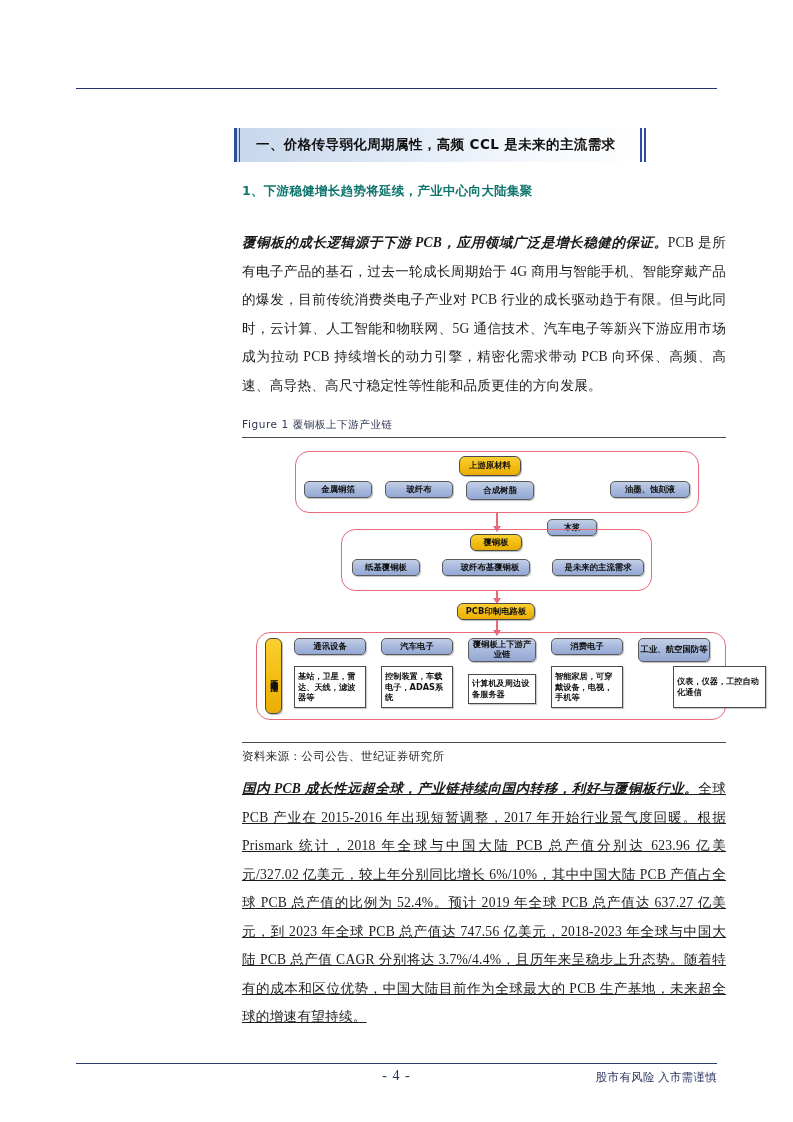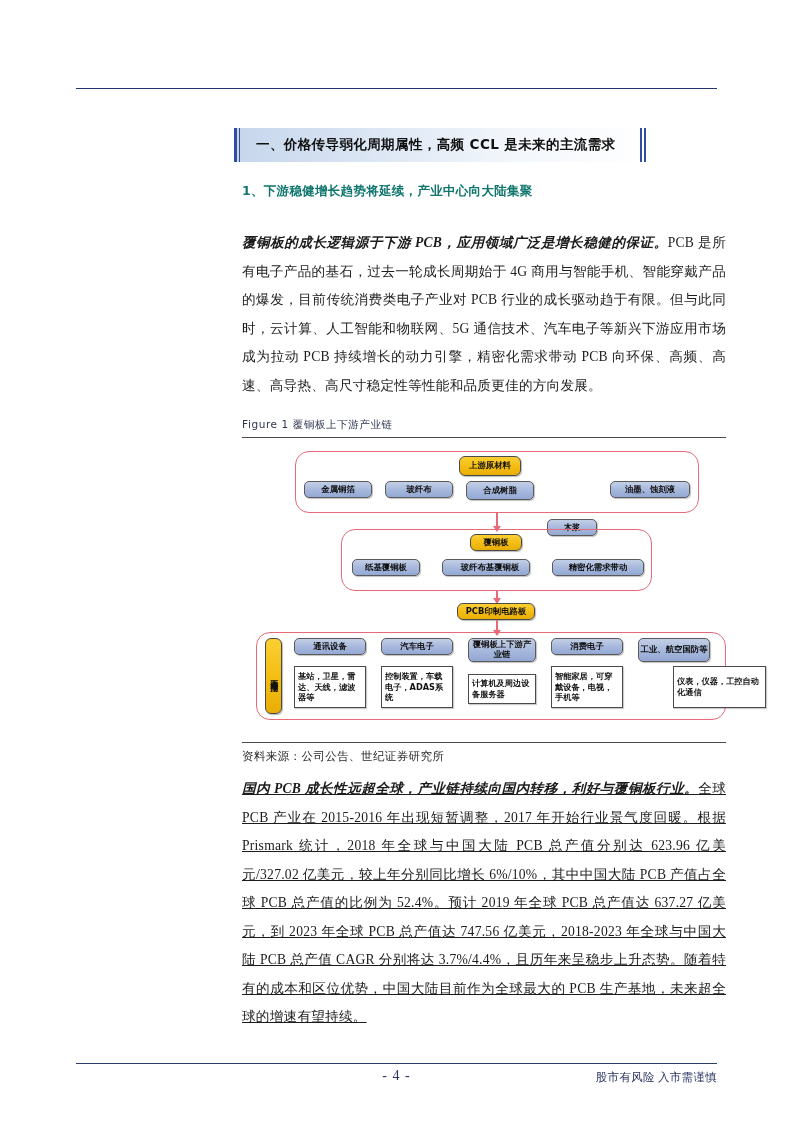--- a/index.html
+++ b/index.html
@@ -340,21 +340,21 @@
     <div class="nodebox blue" style="left:305px; top:35px; width:50px; height:17px;margin-top:38px;">木浆</div>
     <div class="nodebox blue" style="left:368px; top:35px; width:80px; height:17px;">油墨、蚀刻液</div>
 
     <div class="arrow" style="left:254px; top:67px; height:15px;"></div>
     <div class="arrow-head" style="left:251px; top:80px;"></div>
 
     <div class="grouping" style="left:99px; top:83px; width:311px; height:62px;"></div>
     <div class="nodebox gold" style="left:228px; top:88px; width:52px; height:17px;">覆铜板</div>
     <div class="nodebox blue" style="left:110px; top:113px; width:68px; height:17px;">纸基覆铜板</div>
     <div class="nodebox blue" style="left:200px; top:113px; width:88px; height:17px;padding-left:8px;">玻纤布基覆铜板</div>
-    <div class="nodebox blue" style="left:310px; top:113px; width:92px; height:17px;">精密化需求带动</div>
+    <div class="nodebox blue" style="left:310px; top:113px; width:92px; height:17px;">是未来的主流需求</div>
 
     <div class="arrow" style="left:254px; top:145px; height:9px;"></div>
     <div class="arrow-head" style="left:251px; top:152px;"></div>
 
     <div class="nodebox gold" style="left:215px; top:157px; width:78px; height:17px;">PCB印制电路板</div>
 
     <div class="arrow" style="left:254px; top:174px; height:12px;"></div>
     <div class="arrow-head" style="left:251px; top:184px;"></div>
 
     <div class="grouping" style="left:14px; top:186px; width:470px; height:88px;"></div>

